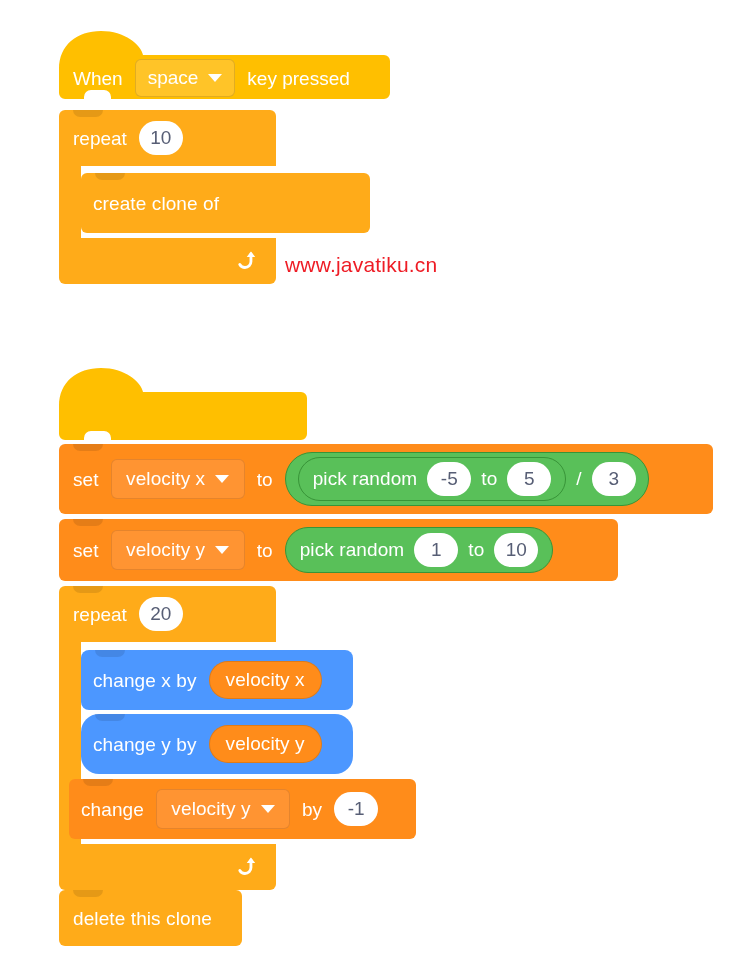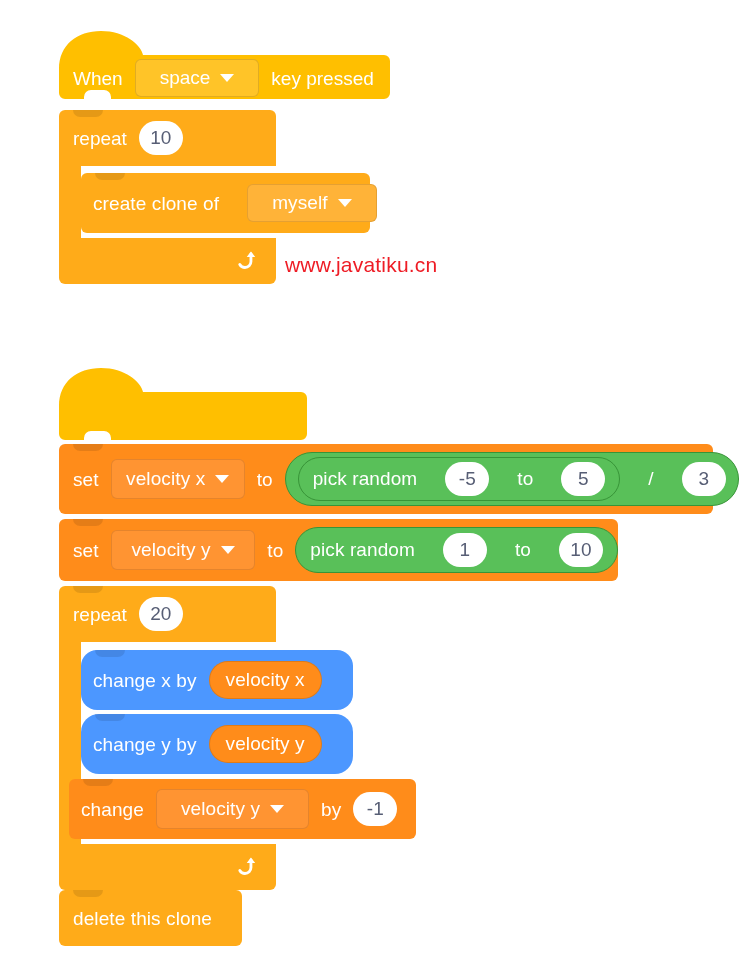--- a/index.html
+++ b/index.html
@@ -82,21 +82,21 @@
 
   
   .dropdown {
     display: inline-flex;
     align-items: center;
     justify-content: center;
     gap: 10px;
     border-radius: 6px;
     height: 38px;
     box-sizing: border-box;
-    padding: 0 24px;
+    padding: 0 12px;
     color: #ffffff;
     font-size: 19px;
   }
   .dd-event   { background: #FFC428; border: 1px solid rgba(0,0,0,0.12); }
   .dd-control { background: #FFB338; border: 1px solid rgba(0,0,0,0.10); }
   .dd-data    { background: #FF9432; border: 1px solid rgba(0,0,0,0.10); }
 
   .caret {
     width: 0; height: 0;
     border-left: 7px solid transparent;
@@ -117,21 +117,21 @@
     height: 38px;
     padding: 0 16px;
     font-size: 19px;
     box-sizing: border-box;
   }
 
   
   .oper {
     display: inline-flex;
     align-items: center;
-    gap: 28px;
+    gap: 10px;
     background: #59C059;
     border: 1px solid #389438;
     border-radius: 999px;
     box-sizing: border-box;
     padding: 0 14px;
     color: #ffffff;
     font-size: 19px;
   }
 
   
@@ -201,24 +201,20 @@
       <div class="notch-top"></div>
       <span class="lbl">repeat</span>
       <span class="oval">10</span>
     </div>
 
     <div class="c-arm c-control" style="left:59px; top:166px; width:22px; height:72px;"></div>
 
     <div class="blk c-control" style="left:81px; top:173px; width:289px; height:60px; border-radius:6px; padding-left:12px; gap:28px;">
       <div class="notch-top"></div>
       <span class="lbl">create clone of</span>
-      <span class="dropdown dd-control">
-        <span>myself</span>
-        <span class="caret"></span>
-      </span>
     </div>
 
     <div class="c-bot c-control" style="left:59px; top:238px; width:217px; height:46px;">
       <svg class="loop-arrow" viewBox="0 0 24 24">
         <path d="M17.5 5.5 L17.5 12.5 A5.5 5.5 0 0 1 12 18 A5.5 5.5 0 0 1 7.2 15.2" stroke="#ffffff" stroke-width="2.6" fill="none" stroke-linecap="round"></path>
         <path d="M17.5 3.2 L21.4 8.2 L13.6 8.2 Z" fill="#ffffff"></path>
       </svg>
     </div>
 
     <div class="watermark" style="left:285px; top:253px;">www.javatiku.cn</div>
@@ -273,21 +269,21 @@
     </div>
 
     <div class="c-top c-control" style="left:59px; top:586px; width:217px; height:56px;">
       <div class="notch-top"></div>
       <span class="lbl">repeat</span>
       <span class="oval">20</span>
     </div>
 
     <div class="c-arm c-control" style="left:59px; top:642px; width:22px; height:202px;"></div>
 
-    <div class="blk c-motion" style="left:81px; top:650px; width:272px; height:60px; border-radius:16px; padding-left:12px; gap:12px;">
+    <div class="blk c-motion" style="left:81px; top:650px; width:272px; height:60px; border-radius:8px; padding-left:12px; gap:12px;">
       <div class="notch-top"></div>
       <span class="lbl">change x by</span>
       <span class="reporter">velocity x</span>
     </div>
 
     <div class="blk c-motion" style="left:81px; top:714px; width:272px; height:60px; border-radius:18px; padding-left:12px; gap:12px;">
       <div class="notch-top"></div>
       <span class="lbl">change y by</span>
       <span class="reporter">velocity y</span>
     </div>

